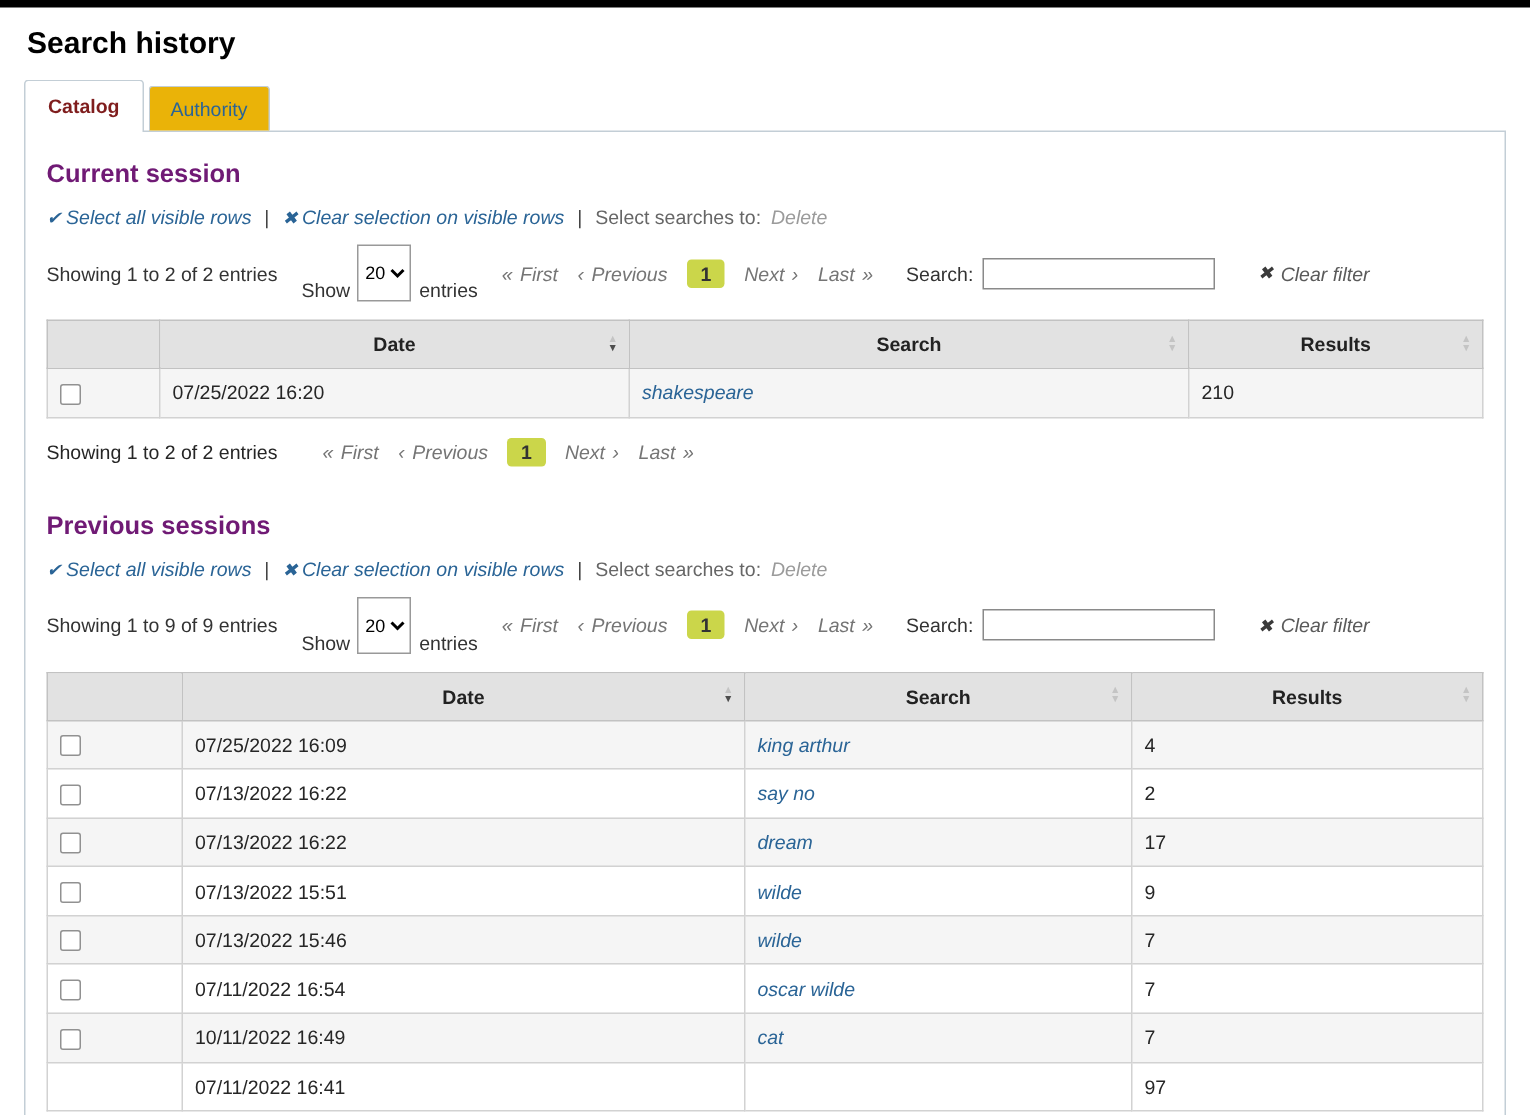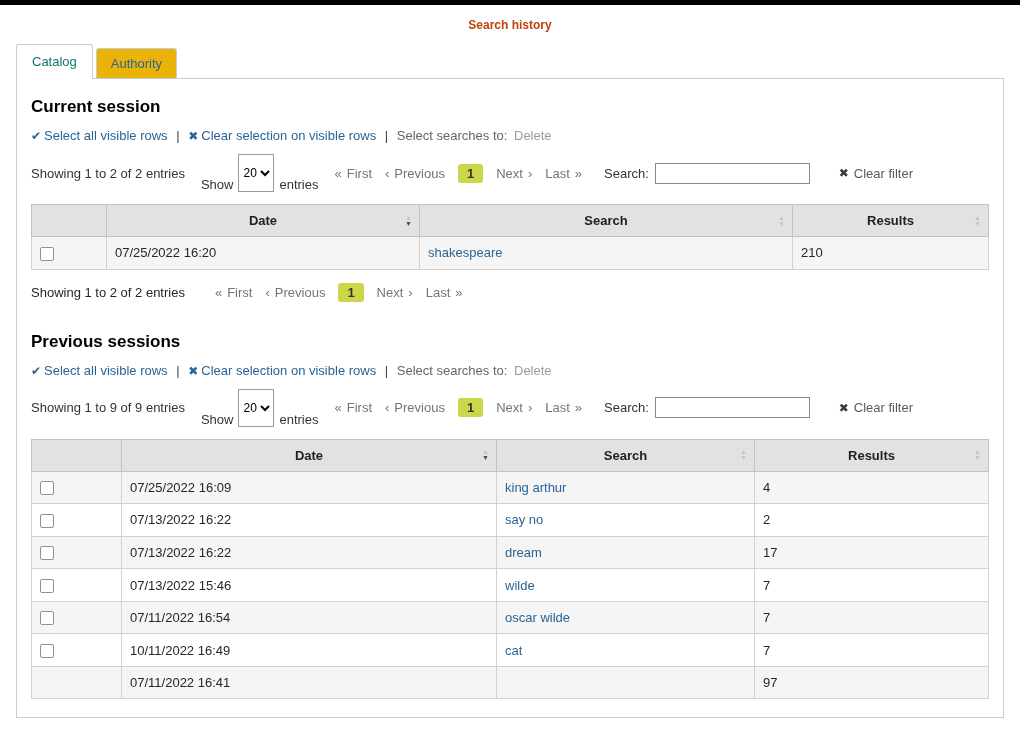--- a/index.html
+++ b/index.html
@@ -1,27 +1,27 @@
 <!DOCTYPE html>
 <html><head>
 <meta charset="utf-8">
 <style>
   * { box-sizing:border-box; margin:0; padding:0; }
   html, body { width:1020px; }
   body { font-family:"Liberation Sans", sans-serif; font-size:13px; color:#262626; background:#fff; }
   .top-bar { height:5px; background:#000; }
-  .page-title { font-size:12px; font-weight:700; margin:13px 18px 12px; color:#c2410c;text-align:center; }
+  .page-title { font-size:20px; font-weight:700; margin:13px 18px 12px; color:#000000; }
   .tabs { display:flex; align-items:flex-end; margin:0 16px; position:relative; z-index:2; }
   .tab { font-size:13px; border:1px solid #c3ced6; border-bottom:none; border-radius:3px 3px 0 0; cursor:pointer; }
-  .tab.active { background:#fff; font-weight:400; padding:9px 15px 10px; margin-bottom:-1px; color:#0f766e; }
+  .tab.active { background:#fff; font-weight:700; padding:9px 15px 10px; margin-bottom:-1px; color:#7f1d1d; }
   .tab.inactive { background:#eab308; color:#2a6496; padding:7px 14px; margin-left:3px; }
   .content-box { margin:0 16px; border:1px solid #c3ced6; background:#fff; padding:14px 14px 18px; }
-  .section-heading { font-size:17px; font-weight:700; margin:4px 0 11px; color:#000000; }
+  .section-heading { font-size:17px; font-weight:700; margin:4px 0 11px; color:#701a75; }
   .section-previous { margin-top:30px; }
-  a { text-decoration:none; }
+  a { text-decoration:none;font-style:italic; }
   .link { color:#2a6496; cursor:pointer; }
   .action-row { margin-bottom:11px; }
   .icon-blue { color:#2a6496; font-size:12px; margin-right:3px; }
   .sep { color:#444; margin:0 5px; }
   .muted { color:#666; }
   .disabled-link { color:#9b9b9b; margin-left:3px; cursor:default; }
   .controls-row { display:flex; align-items:center; gap:16px; margin-bottom:12px; color:#333; }
   .show-entries { display:inline-flex; align-items:flex-end; gap:5px; }
   .show-entries select { height:38px; font-size:12px; border:1px solid #999; background:#fff; font-family:inherit; }
   .pager { display:inline-flex; align-items:center; gap:13px; color:#757575; }
@@ -249,20 +249,26 @@
           <td>2</td>
         </tr>
         <tr>
           <td><input type="checkbox" class="checkbox" style=""></td>
           <td>07/13/2022 16:22</td>
           <td><a class="link">dream</a></td>
           <td>17</td>
         </tr>
         <tr>
           <td><input type="checkbox" class="checkbox" style=""></td>
+          <td>07/13/2022 15:51</td>
+          <td><a class="link">wilde</a></td>
+          <td>9</td>
+        </tr>
+        <tr>
+          <td><input type="checkbox" class="checkbox" style=""></td>
           <td>07/13/2022 15:46</td>
           <td><a class="link">wilde</a></td>
           <td>7</td>
         </tr>
         <tr>
           <td><input type="checkbox" class="checkbox" style=""></td>
           <td>07/11/2022 16:54</td>
           <td><a class="link">oscar wilde</a></td>
           <td>7</td>
         </tr>

